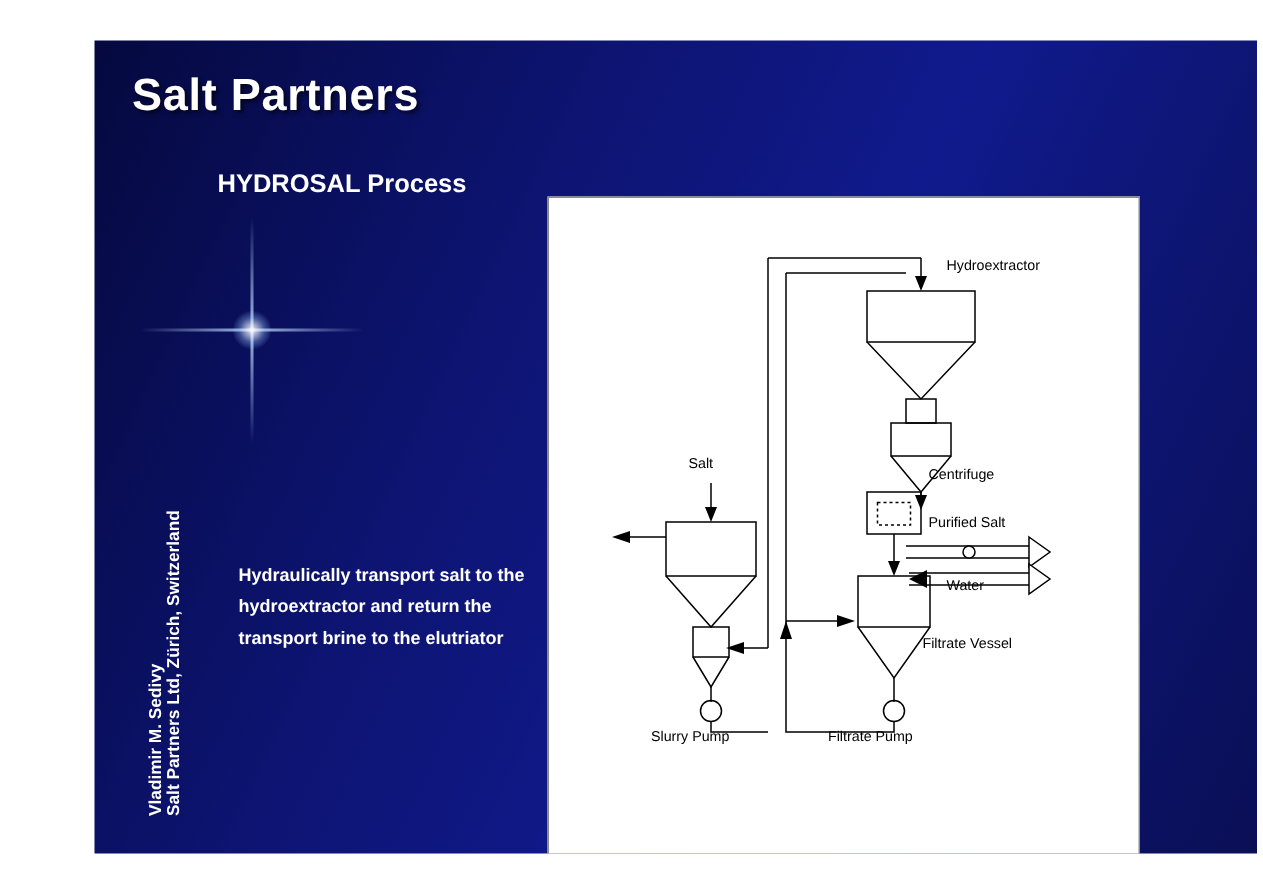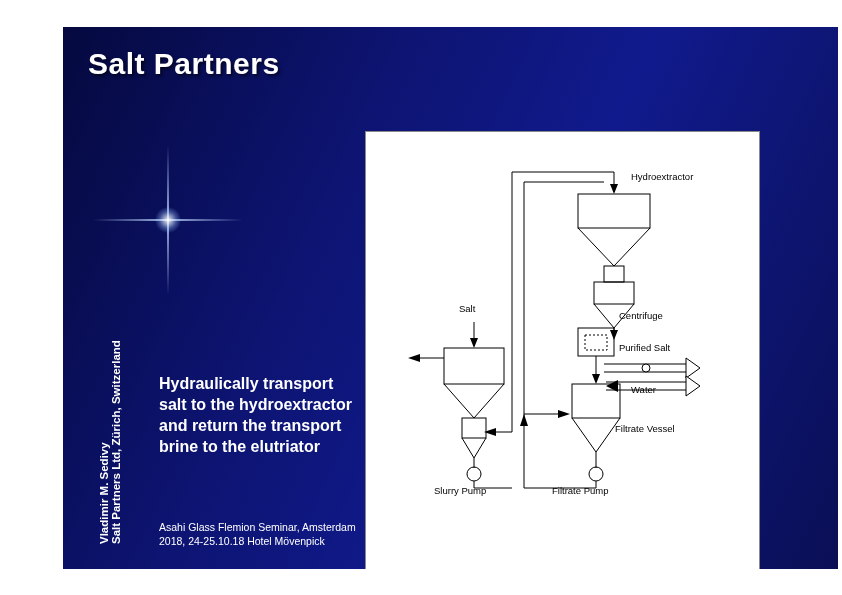--- a/index.html
+++ b/index.html
@@ -73,21 +73,21 @@
     font-size: 17px;
     font-weight: bold;
   }
 
   #body-text {
     position: absolute;
     left: 96px;
     top: 346px;
     width: 200px;
     color: #ffffff;
-    font-size: 16px;
+    font-size: 12px;
     font-weight: bold;
     line-height: 21px;
   }
 
   #footnote {
     position: absolute;
     left: 96px;
     top: 493px;
     width: 250px;
     color: #ffffff;
@@ -135,26 +135,23 @@
 
 <div id="slide">
 
   <div id="starburst">
     <div class="h"></div>
     <div class="v"></div>
     <div class="core"></div>
   </div>
 
   <div id="title">Salt Partners</div>
+  <div id="subtitle">HYDROSAL Process</div>
   <div id="body-text">Hydraulically transport salt to the hydroextractor and return the transport brine to the elutriator</div>
 
-  <div id="footnote">
-    <div>Asahi Glass Flemion Seminar, Amsterdam</div>
-    <div>2018, 24-25.10.18 Hotel Mövenpick</div>
-  </div>
 
   <div id="author">
     <div class="line1">Vladimir M. Sedivy</div>
     <div class="line2">Salt Partners Ltd, Zürich, Switzerland</div>
   </div>
 
   <div id="diagram-panel">
     <svg id="diagram-svg" width="391" height="441" viewBox="0 0 391 441">
       <g stroke="#000000" stroke-width="1" fill="none">
 

